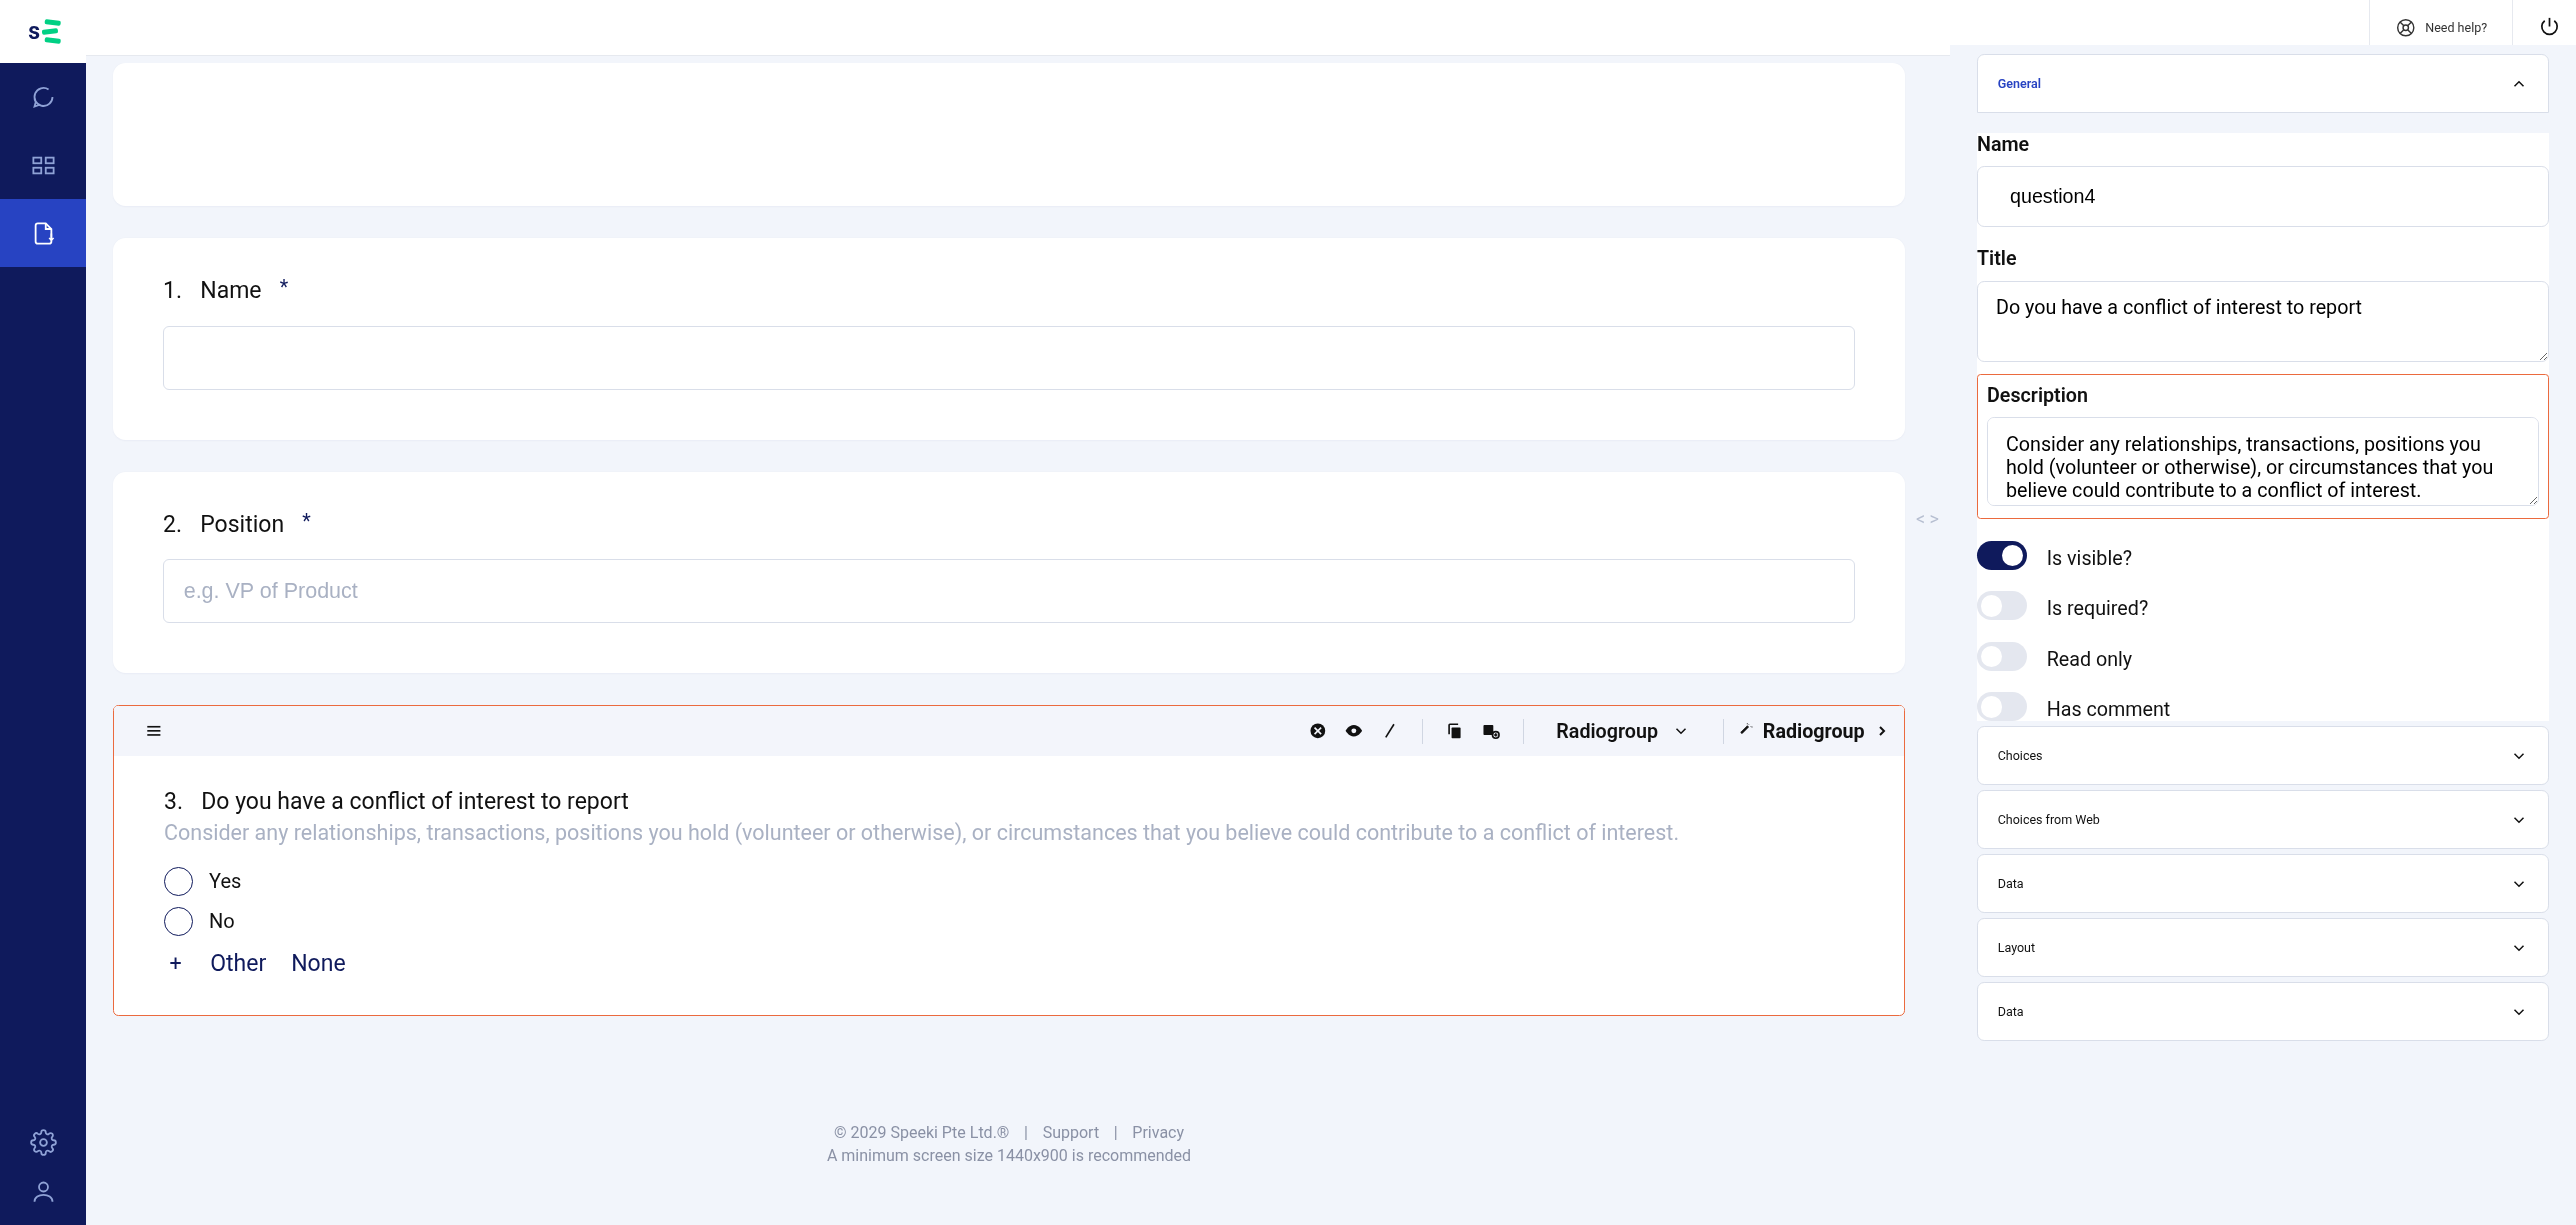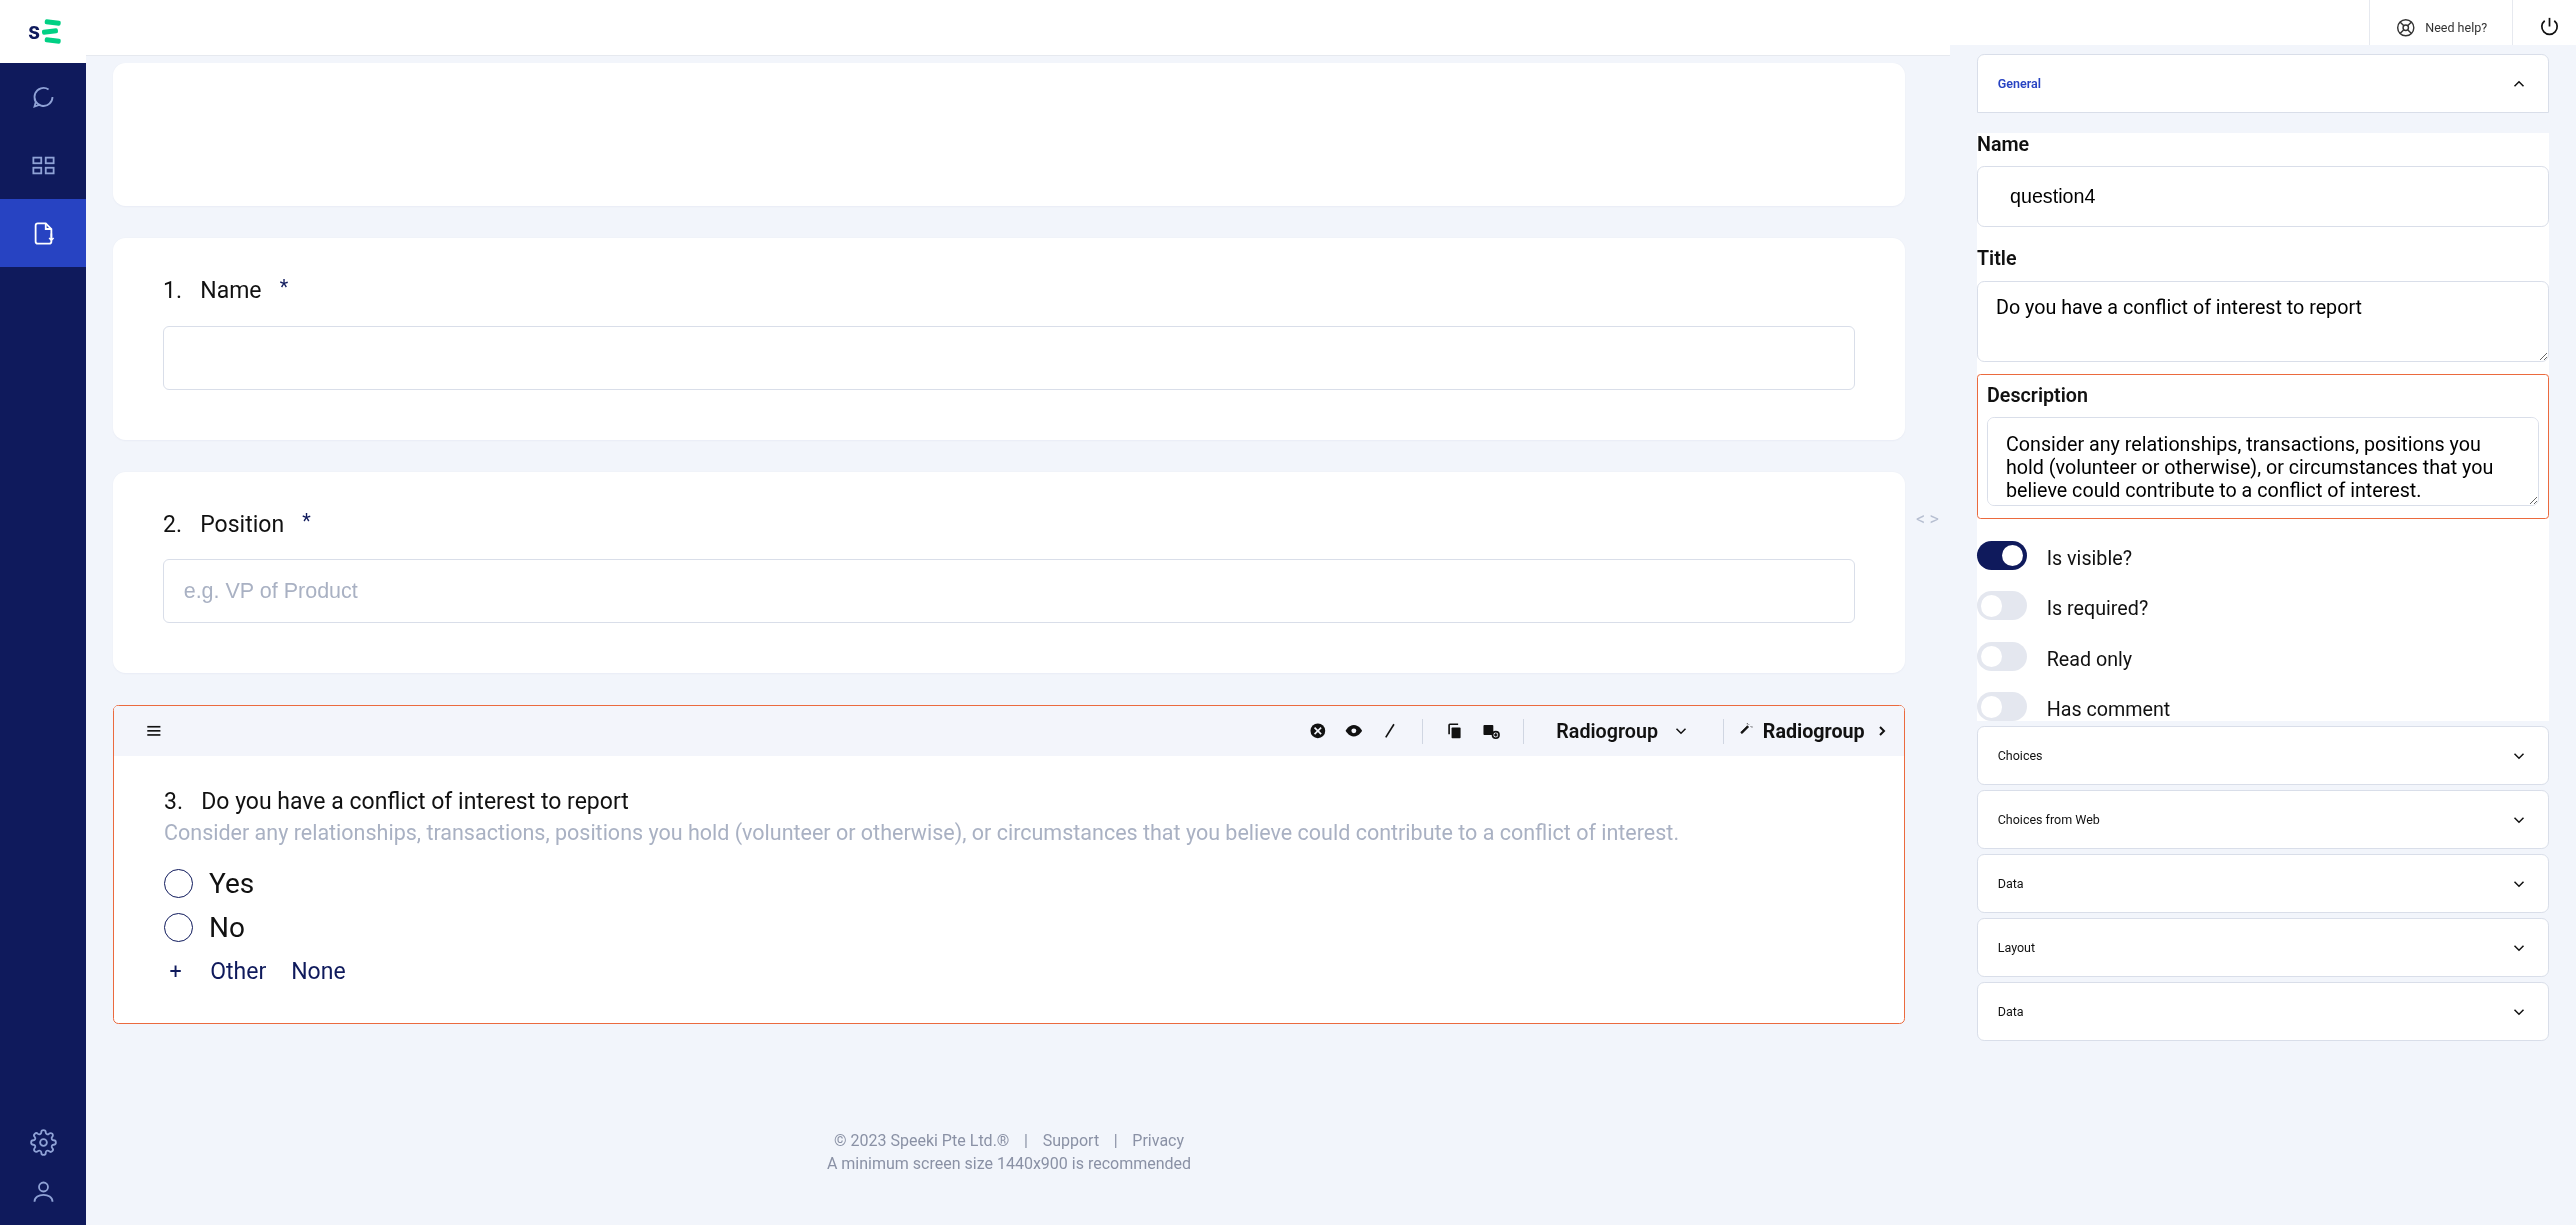--- a/index.html
+++ b/index.html
@@ -100,21 +100,21 @@
     .tb-sep { width:0.9px; height:25px; background:#d0d6e2; margin:0 14.3px; }
     .tb-spacer { flex:1; }
     .tb-icon svg { width: 19.7px; height: 19.7px; }
     .type-select { display:flex; align-items:center; gap:14.3px; color:#111; font-weight:600; font-size:19.7px; cursor:pointer; padding:0 18px; }
     .type-select svg { width:18px; height:18px; }
     .props-btn { display:flex; align-items:center; gap:9px; color:#111; font-weight:700; font-size:19.7px; cursor:pointer; }
     .props-btn svg { width:16px; height:16px; }
     .selcard-body { padding: 32px 50px 38px 50px; }
     .q3-title { font-size: 23px; color:#111; }
     .q3-desc { font-size: 21.5px; color:#a9b1c3; margin-top: 5.4px; margin-bottom: 16px; }
-    .radio-row { display:flex; align-items:center; gap:16px; padding: 5.4px 0; font-size:28px; }
+    .radio-row { display:flex; align-items:center; gap:16px; padding: 5.4px 0; font-size:20px; }
     .radio-circle { width: 29px; height: 29px; border: 1.8px solid #0f1a5c; border-radius: 50%; }
     .opt-row { display:flex; align-items:center; gap:25px; font-size:23px; color:#0f1a5c; padding: 9px 0 0 0; }
     .opt-row .plus { font-size:21.5px; margin-right:3.6px; margin-left:5.4px; }
     
     .rightpanel {
       position: absolute; right: 0; top: 45px; bottom: 0; width: 626px;
       background: #f2f5fb;
       padding: 9px 27px 0 27px;
       overflow-y:auto;
     }
@@ -341,21 +341,21 @@
       <div class="opt-row">
         <span><span class="plus">+</span></span>
         <span>Other</span>
         <span>None</span>
       </div>
     </div>
   </div>
 
   <div class="footer" style="position:static; margin-top:107px;">
     <div class="line1">
-      <span>© 2023 Speeki Pte Ltd.®</span>
+      <span>© 2029 Speeki Pte Ltd.®</span>
       <span class="sep">|</span>
       <a href="#">Support</a>
       <span class="sep">|</span>
       <a href="#">Privacy</a>
     </div>
     <div style="margin-top:3.6px;">A minimum screen size 1440x900 is recommended</div>
   </div>
 </div>
 
 <div style="position:absolute; top:508px; right:637px; color:#b7bfd1; font-size:18px; cursor:col-resize;">&lt;&nbsp;&gt;</div>

